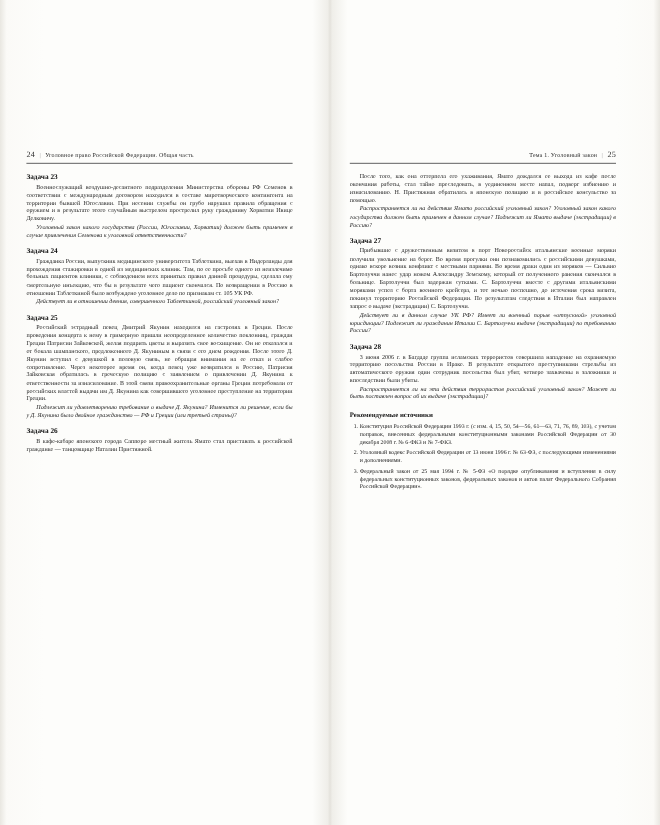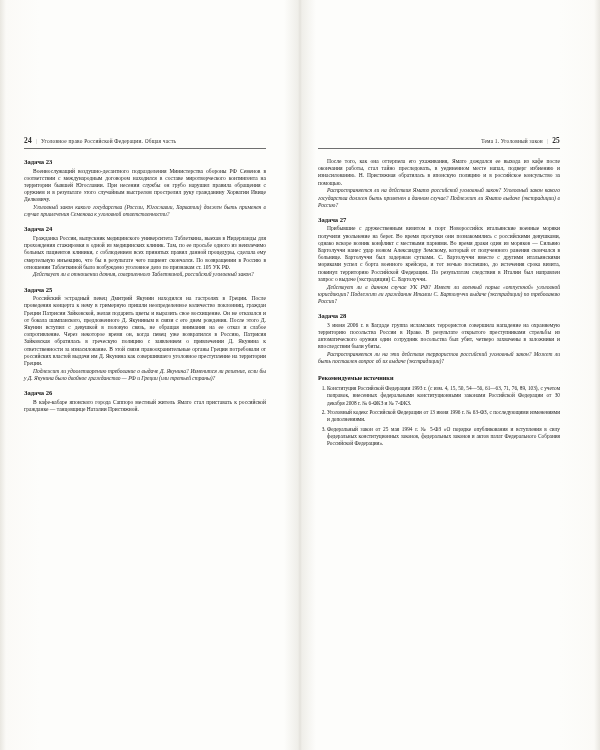--- a/index.html
+++ b/index.html
@@ -46,21 +46,21 @@
     top: 136px;
     font-size: 5.4px;
     color: #2a2a2a;
     letter-spacing: 0.2px;
     white-space: nowrap;
   }
   .runhead-left { left: 24px; }
   .runhead-right { left: 318px; width: 242px; text-align: right; }
   .runhead .pg {
     font-size: 7.4px;
-    font-weight: bold;
+    font-weight: normal;
   }
   .runhead .sep {
     display: inline-block;
     padding: 0 4px;
     color: #9a9a9a;
   }
   .rule {
     position: absolute;
     height: 1px;
     background: #6f6f6f;

